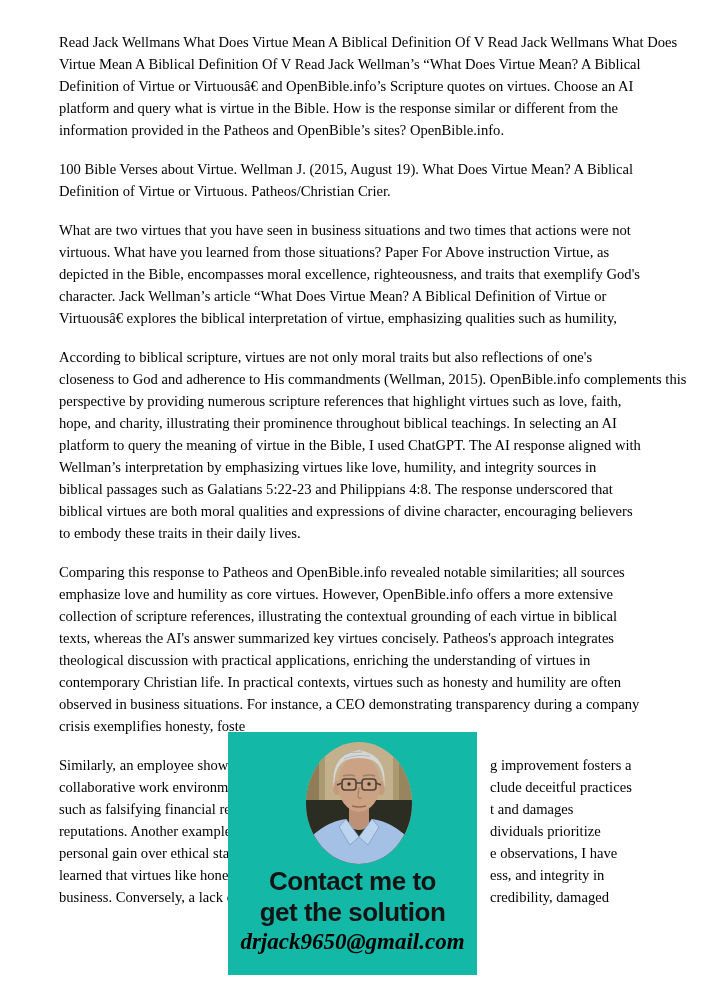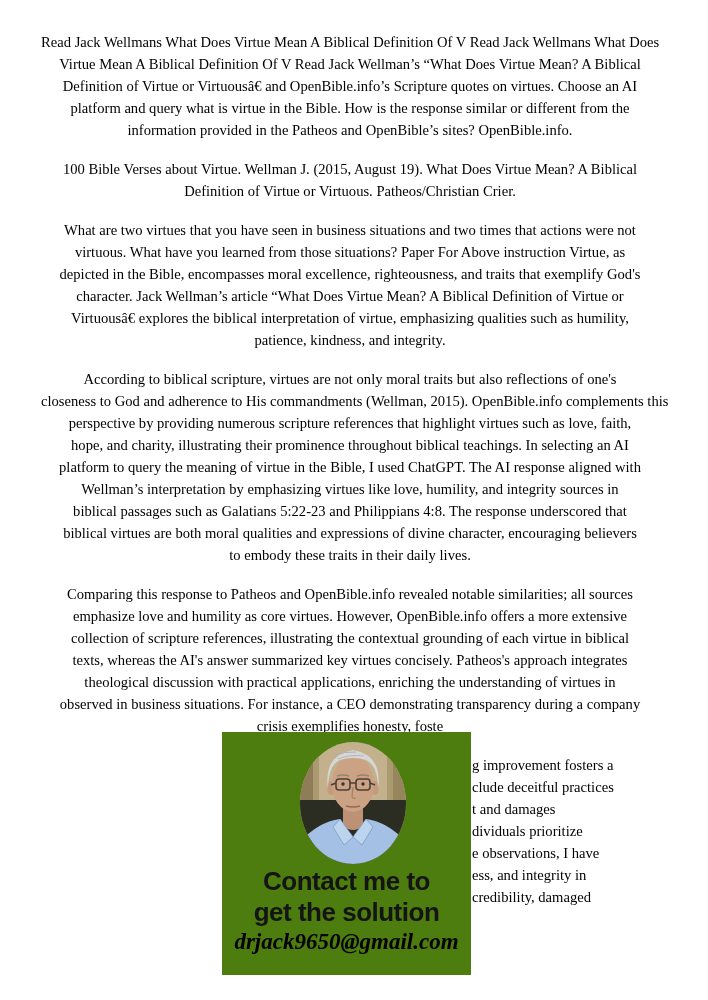--- a/index.html
+++ b/index.html
@@ -1,28 +1,28 @@
 <!DOCTYPE html>
 <html><head>
 <meta charset="utf-8">
 <style>
   html,body{margin:0;padding:0;}
   body{
     width:708px;height:1000px;background:#ffffff;overflow:hidden;position:relative;
     font-family:"Liberation Serif","DejaVu Serif",serif;
     font-size:14.6px;color:#000;
   }
-  .page{position:absolute;left:41px;top:31px;width:618px;text-align:center;}
+  .page{position:absolute;left:59px;top:31px;width:618px;}
   .para{margin-top:17px;}
   .para:first-child{margin-top:0;}
   .ln{height:22px;line-height:22px;white-space:nowrap;position:relative;}
   .rfrag{position:absolute;left:431px;top:0;}
   .overlay{
-    position:absolute;left:222px;top:732px;width:249px;height:243px;
-    background:#4d7c0f;cursor:pointer;
+    position:absolute;left:228px;top:732px;width:249px;height:243px;
+    background:#14b8a6;cursor:pointer;
   }
   .photo{
     position:absolute;left:78px;top:10px;width:106px;height:122px;
     border-radius:50%;overflow:hidden;
   }
   .headline{
     position:absolute;top:134px;left:0;width:100%;text-align:center;
     font-family:"Liberation Sans","DejaVu Sans",sans-serif;font-weight:700;
     font-size:26px;line-height:31px;color:#141414;letter-spacing:-0.5px;
   }
@@ -49,41 +49,41 @@
     <div class="ln">100 Bible Verses about Virtue. Wellman J. (2015, August 19). What Does Virtue Mean? A Biblical</div>
     <div class="ln">Definition of Virtue or Virtuous. Patheos/Christian Crier.</div>
   </div>
 
   <div class="para">
     <div class="ln">What are two virtues that you have seen in business situations and two times that actions were not</div>
     <div class="ln">virtuous. What have you learned from those situations? Paper For Above instruction Virtue, as</div>
     <div class="ln">depicted in the Bible, encompasses moral excellence, righteousness, and traits that exemplify God's</div>
     <div class="ln">character. Jack Wellman’s article “What Does Virtue Mean? A Biblical Definition of Virtue or</div>
     <div class="ln">Virtuousâ€ explores the biblical interpretation of virtue, emphasizing qualities such as humility,</div>
-    <div class="ln">patience, kindness, and integrity.</div>
   </div>
 
   <div class="para">
     <div class="ln">According to biblical scripture, virtues are not only moral traits but also reflections of one's</div>
     <div class="ln">closeness to God and adherence to His commandments (Wellman, 2015). OpenBible.info complements this</div>
     <div class="ln">perspective by providing numerous scripture references that highlight virtues such as love, faith,</div>
     <div class="ln">hope, and charity, illustrating their prominence throughout biblical teachings. In selecting an AI</div>
     <div class="ln">platform to query the meaning of virtue in the Bible, I used ChatGPT. The AI response aligned with</div>
     <div class="ln">Wellman’s interpretation by emphasizing virtues like love, humility, and integrity sources in</div>
     <div class="ln">biblical passages such as Galatians 5:22-23 and Philippians 4:8. The response underscored that</div>
     <div class="ln">biblical virtues are both moral qualities and expressions of divine character, encouraging believers</div>
     <div class="ln">to embody these traits in their daily lives.</div>
   </div>
 
   <div class="para">
     <div class="ln">Comparing this response to Patheos and OpenBible.info revealed notable similarities; all sources</div>
     <div class="ln">emphasize love and humility as core virtues. However, OpenBible.info offers a more extensive</div>
     <div class="ln">collection of scripture references, illustrating the contextual grounding of each virtue in biblical</div>
     <div class="ln">texts, whereas the AI's answer summarized key virtues concisely. Patheos's approach integrates</div>
     <div class="ln">theological discussion with practical applications, enriching the understanding of virtues in</div>
+    <div class="ln">contemporary Christian life. In practical contexts, virtues such as honesty and humility are often</div>
     <div class="ln">observed in business situations. For instance, a CEO demonstrating transparency during a company</div>
     <div class="ln">crisis exemplifies honesty, foste</div>
   </div>
 
   <div class="para">
     <div class="ln">
       <span>Similarly, an employee showing</span>
       <span class="rfrag">g improvement fosters a</span>
     </div>
     <div class="ln">

